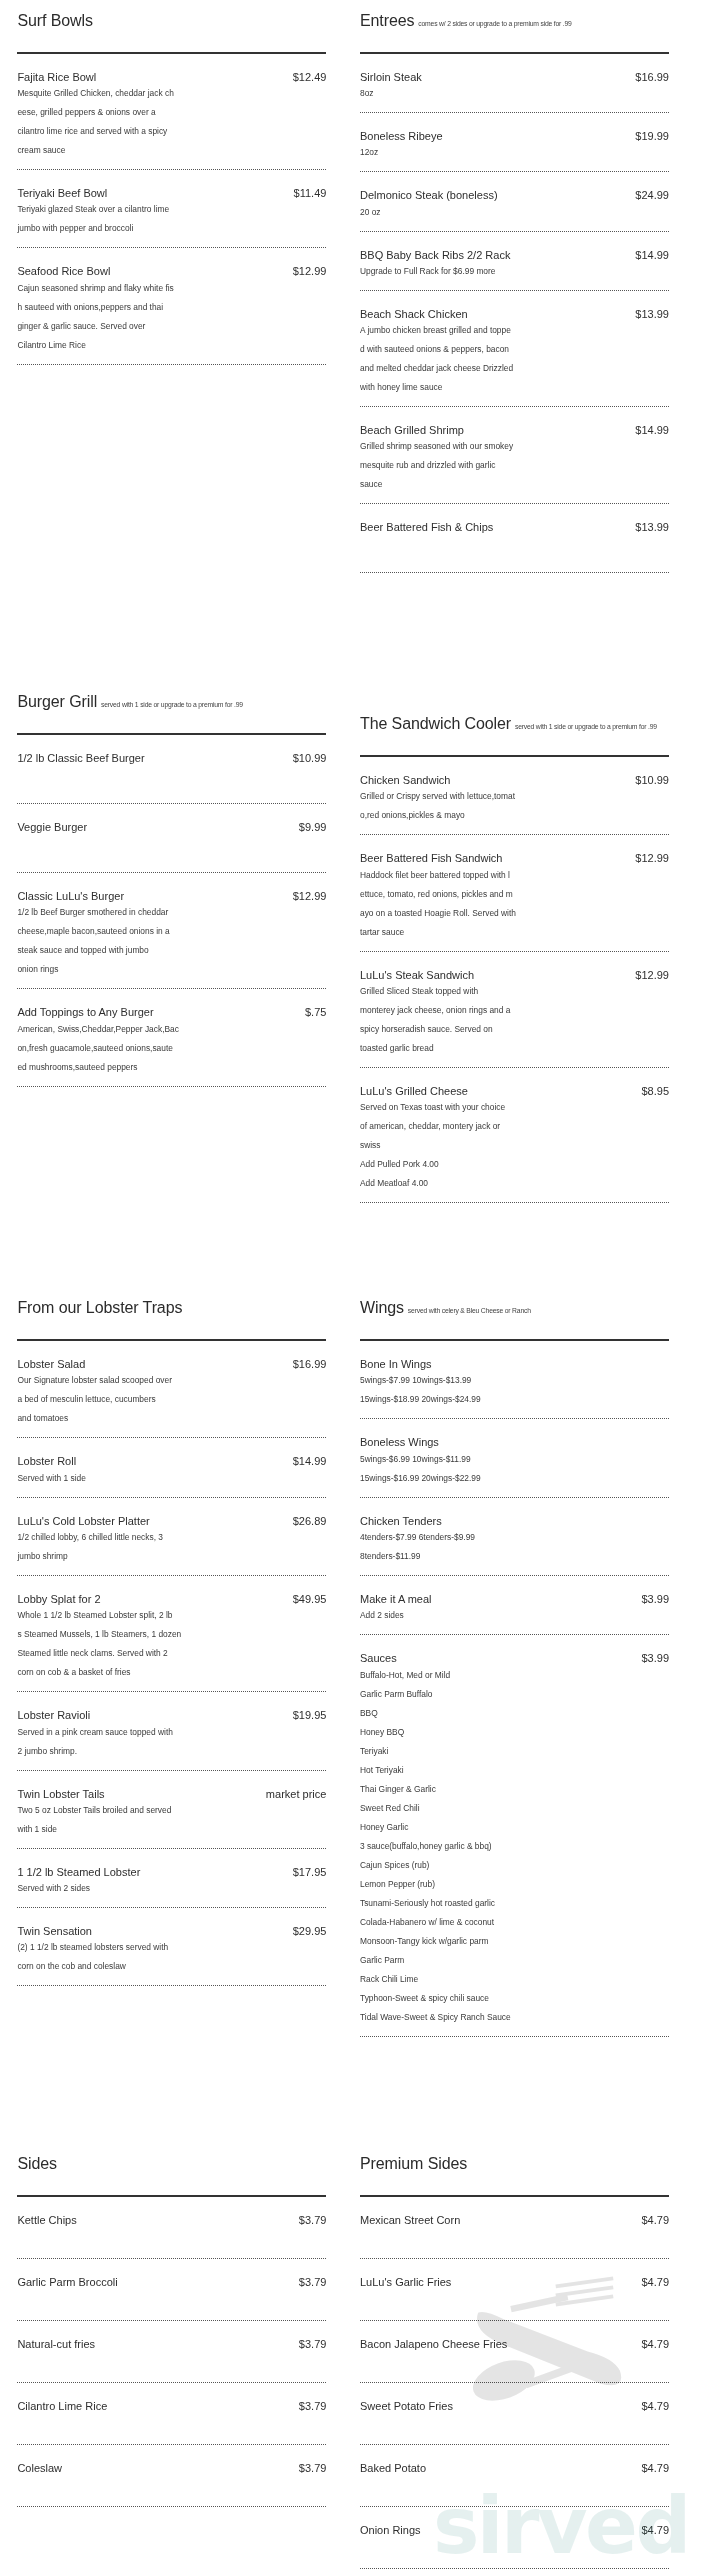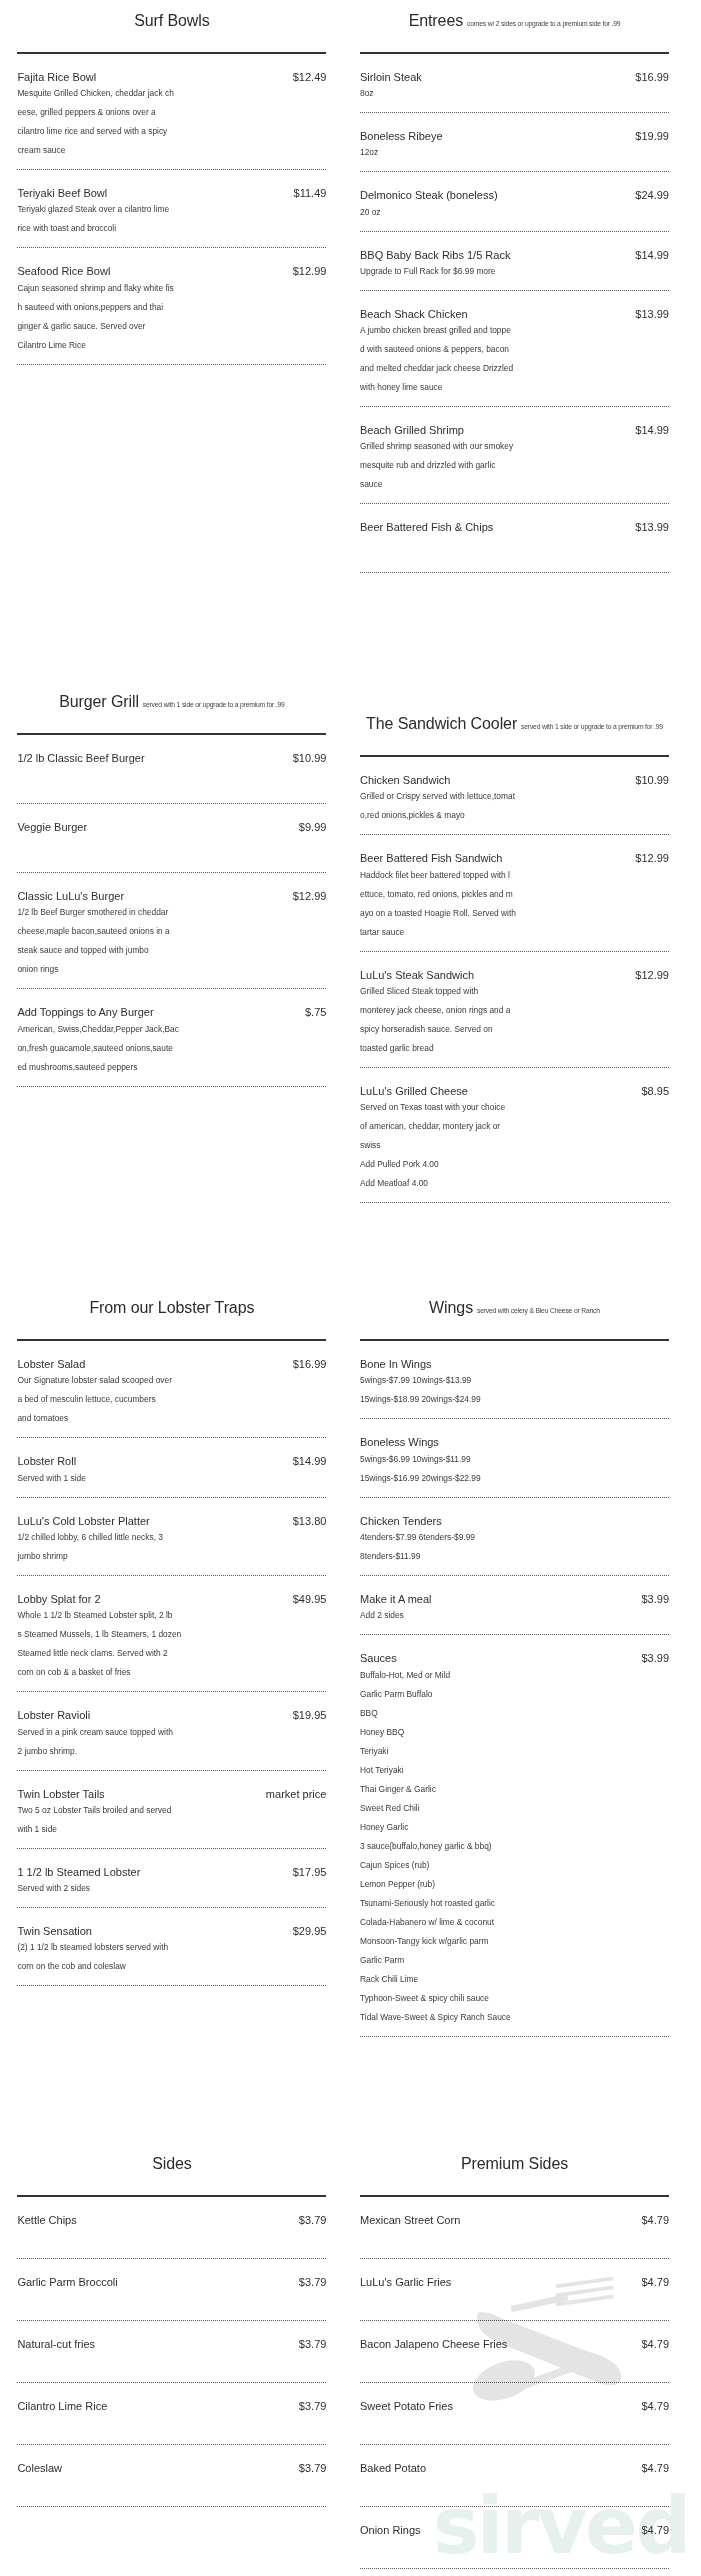--- a/index.html
+++ b/index.html
@@ -15,21 +15,20 @@
     position: absolute;
     width: 309px;
   }
   .section.left { left: 17.4px; }
   .section.right { left: 360px; width: 309px; }
   .sec-head {
     display: flex;
     align-items: baseline;
     white-space: nowrap;
     height: 26px;
-    justify-content: center;
   }
   .sec-title {
     font-family: "Liberation Sans", sans-serif;
     font-size: 16px;
     color: #2b2b2b;
     letter-spacing: -0.1px;
   }
   .sec-note {
     font-family: "Liberation Sans", sans-serif;
     font-size: 6.8px;
@@ -114,21 +113,21 @@
           <span class="line">cream sauce</span>
         </div>
       </div>
       <div class="item">
         <div class="item-row">
           <span class="item-name">Teriyaki Beef Bowl</span>
           <span class="item-price">$11.49</span>
         </div>
         <div class="item-desc">
           <span class="line">Teriyaki glazed Steak over a cilantro lime</span>
-          <span class="line">rice with toast and broccoli</span>
+          <span class="line">jumbo with pepper and broccoli</span>
         </div>
       </div>
       <div class="item">
         <div class="item-row">
           <span class="item-name">Seafood Rice Bowl</span>
           <span class="item-price">$12.99</span>
         </div>
         <div class="item-desc">
           <span class="line">Cajun seasoned shrimp and flaky white fis</span>
           <span class="line">h sauteed with onions,peppers and thai</span>
@@ -168,21 +167,21 @@
         <div class="item-row">
           <span class="item-name">Delmonico Steak (boneless)</span>
           <span class="item-price">$24.99</span>
         </div>
         <div class="item-desc">
           <span class="line">20 oz</span>
         </div>
       </div>
       <div class="item">
         <div class="item-row">
-          <span class="item-name">BBQ Baby Back Ribs 1/5 Rack</span>
+          <span class="item-name">BBQ Baby Back Ribs 2/2 Rack</span>
           <span class="item-price">$14.99</span>
         </div>
         <div class="item-desc">
           <span class="line">Upgrade to Full Rack for $6.99 more</span>
         </div>
       </div>
       <div class="item">
         <div class="item-row">
           <span class="item-name">Beach Shack Chicken</span>
           <span class="item-price">$13.99</span>
@@ -341,21 +340,21 @@
           <span class="item-name">Lobster Roll</span>
           <span class="item-price">$14.99</span>
         </div>
         <div class="item-desc">
           <span class="line">Served with 1 side</span>
         </div>
       </div>
       <div class="item">
         <div class="item-row">
           <span class="item-name">LuLu's Cold Lobster Platter</span>
-          <span class="item-price">$13.80</span>
+          <span class="item-price">$26.89</span>
         </div>
         <div class="item-desc">
           <span class="line">1/2 chilled lobby, 6 chilled little necks, 3</span>
           <span class="line">jumbo shrimp</span>
         </div>
       </div>
       <div class="item">
         <div class="item-row">
           <span class="item-name">Lobby Splat for 2</span>
           <span class="item-price">$49.95</span>

